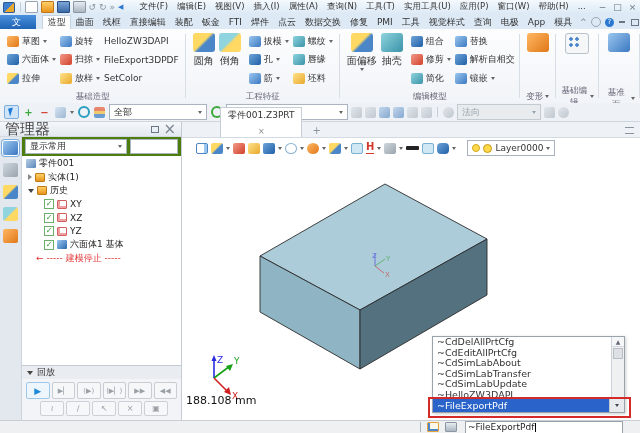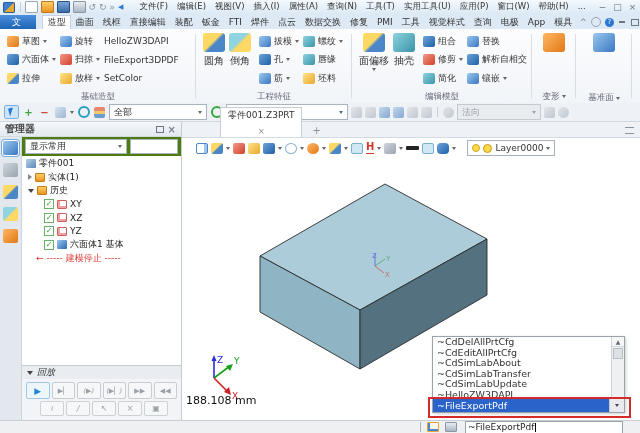--- a/index.html
+++ b/index.html
@@ -64,40 +64,40 @@
   .plus{color:#3aa83a;} .minus{color:#d23a2a;}
   .ring{width:8px;height:8px;border:2px solid #2a9ec0;border-radius:50%;}
   .ring.green{border-color:#3aa83a;border-right-color:#2a78d0;}
   .combo{background:#fff;border:1px solid #aab4c0;height:14px;display:flex;align-items:center;padding:0 4px;gap:4px;color:#333;white-space:nowrap;}
   .combo .crt{margin-left:auto;}
   .combo.dis{background:#e9ecef;color:#99a2ab;border-color:#c2cad2;}
   .qgray{width:11px;height:11px;border-radius:2px;background:linear-gradient(135deg,#dfe4e9,#b4bcc4);opacity:.8;}
 
   
   .panel{position:absolute;left:0;top:122px;width:182px;height:298px;background:#eceff3;border-right:1px solid #c4cbd3;display:flex;flex-direction:column;box-sizing:border-box;}
-  .panel-header{height:14px;display:flex;align-items:center;font-size:10px;color:#444;padding:0 5px;background:linear-gradient(#f5f8fb,#e3e9f0);border-bottom:1px solid #d4dae1;font-weight:bold;}
+  .panel-header{height:14px;display:flex;align-items:center;font-size:15px;color:#444;padding:0 5px;background:linear-gradient(#f5f8fb,#e3e9f0);border-bottom:1px solid #d4dae1;}
   .ph-btns{margin-left:auto;display:flex;gap:4px;align-items:center;color:#7a8692;}
   .panel-main{flex:1;display:flex;min-height:0;}
   .strip{width:21px;background:#e3e8ee;border-right:1px solid #cdd4db;display:flex;flex-direction:column;align-items:center;padding-top:4px;gap:8px;}
   .strip-ic{width:15px;height:14px;border-radius:2px;}
   .strip-ic.sel{box-shadow:0 0 0 1px #fff,0 0 0 2px #7aaede;}
   .content{flex:1;display:flex;flex-direction:column;min-width:0;}
   .filter-row{display:flex;gap:3px;padding:2px 3px;background:#4d7c0f;}
   .tree{flex:1;background:#fff;font-size:9px;color:#222;overflow:hidden;padding-top:1px;}
   .trow{height:13.5px;display:flex;align-items:center;gap:3px;white-space:nowrap;}
   .exp-c{width:0;height:0;border-top:3px solid transparent;border-bottom:3px solid transparent;border-left:4px solid #888;}
   .exp-o{width:0;height:0;border-left:3px solid transparent;border-right:3px solid transparent;border-top:4px solid #444;}
   .cb{width:8px;height:8px;background:#fff;border:1px solid #6ab06a;color:#2e9e2e;font-size:8px;line-height:8px;text-align:center;flex:0 0 auto;}
   .tic{width:10px;height:9px;border-radius:1px;flex:0 0 auto;}
   .tic-part{background:linear-gradient(135deg,#b8d0e8,#5a86b8);}
   .tic-folder{background:linear-gradient(#ffd066,#e8941c);border:1px solid #c07818;box-sizing:border-box;}
   .tic-plane{background:#fff;border:1px solid #d06060;box-shadow:inset 2px -2px 0 #f0a0a0;box-sizing:border-box;}
   .tic-box{background:linear-gradient(135deg,#9cc7ee,#2a68b0);}
   .stoprow{color:#e23333;}
-  .playback{border-top:1px solid #c4cbd3;background:#f2f4f7;font-style:italic;}
+  .playback{border-top:1px solid #c4cbd3;background:#f2f4f7;}
   .pb-header{height:13px;display:flex;align-items:center;gap:4px;padding:0 5px;font-size:9px;color:#333;background:#e9edf2;}
   .pb-row{display:flex;gap:2px;padding:3px 4px 1px;}
   .pb-row2{display:flex;gap:2px;padding:1px 4px 4px 18px;}
   .pbtn{width:23px;height:15px;background:#f6f7f8;border:1px solid #c9cdd2;border-radius:2px;font-size:7px;color:#9aa0a6;display:flex;align-items:center;justify-content:center;}
   .pbtn.play{color:#1e88d8;background:#eef6fd;border-color:#9fc8e8;font-size:9px;}
   .pbtn2{width:22px;height:13px;background:#f6f7f8;border:1px solid #cdd1d6;border-radius:2px;font-size:8px;color:#9aa0a6;display:flex;align-items:center;justify-content:center;}
 
   
   .viewport{position:absolute;left:182px;top:122px;width:458px;height:298px;background:#fff;}
   .doctabs{height:15px;background:#eef1f5;border-bottom:1px solid #d4dae1;display:flex;align-items:flex-end;padding-left:38px;font-size:9px;position:relative;}
@@ -363,20 +363,31 @@
           <div class="rbig">
             <span class="icb g-orange"></span>
           </div>
         </div>
       <div class="rlabel">
           <span>变形</span>
           <span class="crt"></span>
         </div>
     </div>
 
+    <div class="rgroup" style="width:48px;">
+      <div class="rbody" style="justify-content:center;width:100%;">
+          <div class="rbig">
+            <span class="icb g-dots"></span>
+          </div>
+        </div>
+      <div class="rlabel">
+          <span>基础编辑</span>
+          <span class="crt"></span>
+        </div>
+    </div>
 
     <div class="rgroup" style="width:46px;gap:38px;">
       <div class="rbody" style="justify-content:center;width:100%;">
           <div class="rbig">
             <span class="icb g-blue"></span>
           </div>
         </div>
       <div class="rlabel">
           <span>基准面</span>
           <span class="crt"></span>

